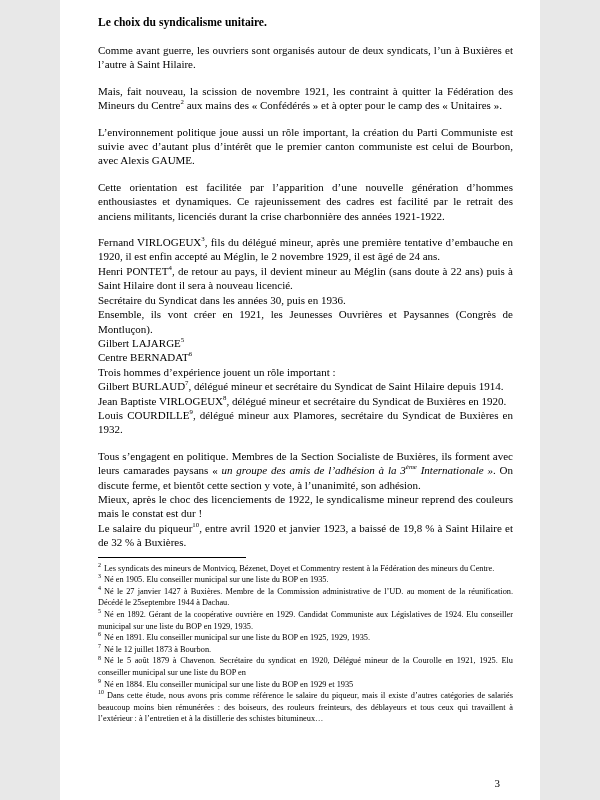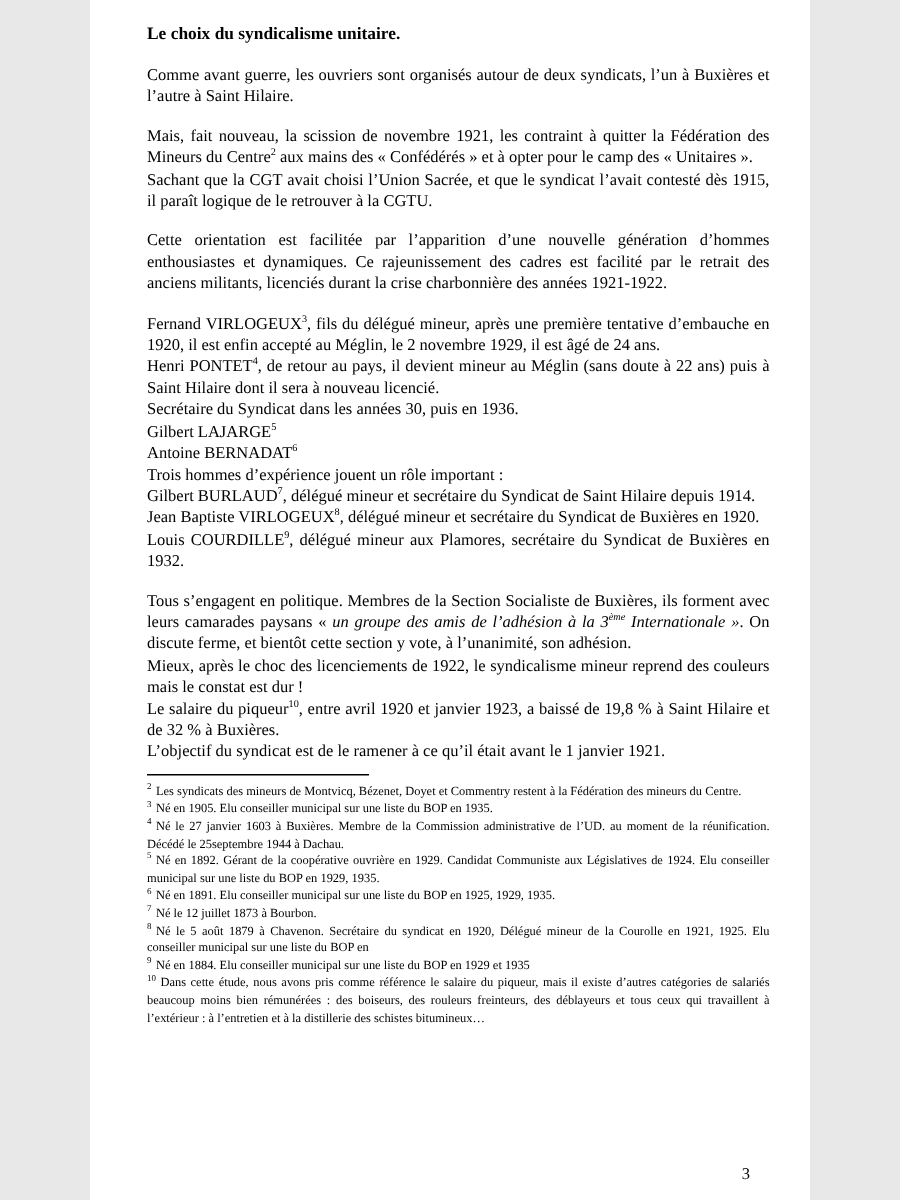--- a/index.html
+++ b/index.html
@@ -50,42 +50,42 @@
 </style>
 </head>
 <body>
 
 <div class="page">
 
   <h1 class="doc-title">Le choix du syndicalisme unitaire.</h1>
 
   <p class="line"><span>Comme avant guerre, les ouvriers sont organisés autour de deux syndicats, l’un à Buxières et l’autre à Saint Hilaire.</span></p>
   <p class="line gap"><span>Mais, fait nouveau, la scission de novembre 1921, les contraint à quitter la Fédération des Mineurs du Centre</span><sup>2</sup><span> aux mains des « Confédérés » et à opter pour le camp des « Unitaires ».</span></p>
-  <p class="line"><span>Sachant que la CGT avait choisi l’Union Sacrée, et que le syndicat l’avait contesté dès 1915, il paraît logique de le retrouver à la CGTU.</span></p>
+  <p class="line gap"><span>L’environnement politique joue aussi un rôle important, la création du Parti Communiste est suivie avec d’autant plus d’intérêt que le premier canton communiste est celui de Bourbon, avec Alexis GAUME.</span></p>
   <p class="line gap"><span>Cette orientation est facilitée par l’apparition d’une nouvelle génération d’hommes enthousiastes et dynamiques. Ce rajeunissement des cadres est facilité par le retrait des anciens militants, licenciés durant la crise charbonnière des années 1921-1922.</span></p>
   <p class="line gap"><span>Fernand VIRLOGEUX</span><sup>3</sup><span>, fils du délégué mineur, après une première tentative d’embauche en 1920, il est enfin accepté au Méglin, le 2 novembre 1929, il est âgé de 24 ans.</span></p>
   <p class="line"><span>Henri PONTET</span><sup>4</sup><span>, de retour au pays, il devient mineur au Méglin (sans doute à 22 ans) puis à Saint Hilaire dont il sera à nouveau licencié.</span></p>
   <p class="line"><span>Secrétaire du Syndicat dans les années 30, puis en 1936.</span></p>
+  <p class="line"><span>Ensemble, ils vont créer en 1921, les Jeunesses Ouvrières et Paysannes (Congrès de Montluçon).</span></p>
   <p class="line"><span>Gilbert LAJARGE</span><sup>5</sup></p>
-  <p class="line"><span>Antoine BERNADAT</span><sup>6</sup></p>
+  <p class="line"><span>Centre BERNADAT</span><sup>6</sup></p>
   <p class="line"><span>Trois hommes d’expérience jouent un rôle important :</span></p>
   <p class="line"><span>Gilbert BURLAUD</span><sup>7</sup><span>, délégué mineur et secrétaire du Syndicat de Saint Hilaire depuis 1914.</span></p>
   <p class="line"><span>Jean Baptiste VIRLOGEUX</span><sup>8</sup><span>, délégué mineur et secrétaire du Syndicat de Buxières en 1920.</span></p>
   <p class="line"><span>Louis COURDILLE</span><sup>9</sup><span>, délégué mineur aux Plamores, secrétaire du Syndicat de Buxières en 1932.</span></p>
   <p class="line gap"><span>Tous s’engagent en politique. Membres de la Section Socialiste de Buxières, ils forment avec leurs camarades paysans « </span><i>un groupe des amis de l’adhésion à la 3</i><sup class="it">ème</sup><i> Internationale »</i><span>. On discute ferme, et bientôt cette section y vote, à l’unanimité, son adhésion.</span></p>
   <p class="line"><span>Mieux, après le choc des licenciements de 1922, le syndicalisme mineur reprend des couleurs mais le constat est dur !</span></p>
   <p class="line"><span>Le salaire du piqueur</span><sup>10</sup><span>, entre avril 1920 et janvier 1923, a baissé de 19,8 % à Saint Hilaire et de 32 % à Buxières.</span></p>
-  <p class="line"><span>L’objectif du syndicat est de le ramener à ce qu’il était avant le 1 janvier 1921.</span></p>
 
   <hr class="fnsep">
 
   <div class="footnotes">
     <div class="fn"><sup>2</sup><span>Les syndicats des mineurs de Montvicq, Bézenet, Doyet et Commentry restent à la Fédération des mineurs du Centre.</span></div>
     <div class="fn"><sup>3</sup><span>Né en 1905. Elu conseiller municipal sur une liste du BOP en 1935.</span></div>
-    <div class="fn"><sup>4</sup><span>Né le 27 janvier 1603 à Buxières. Membre de la Commission administrative de l’UD. au moment de la réunification. Décédé le 25septembre 1944 à Dachau.</span></div>
+    <div class="fn"><sup>4</sup><span>Né le 27 janvier 1427 à Buxières. Membre de la Commission administrative de l’UD. au moment de la réunification. Décédé le 25septembre 1944 à Dachau.</span></div>
     <div class="fn"><sup>5</sup><span>Né en 1892. Gérant de la coopérative ouvrière en 1929. Candidat Communiste aux Législatives de 1924. Elu conseiller municipal sur une liste du BOP en 1929, 1935.</span></div>
     <div class="fn"><sup>6</sup><span>Né en 1891. Elu conseiller municipal sur une liste du BOP en 1925, 1929, 1935.</span></div>
     <div class="fn"><sup>7</sup><span>Né le 12 juillet 1873 à Bourbon.</span></div>
     <div class="fn"><sup>8</sup><span>Né le 5 août 1879 à Chavenon. Secrétaire du syndicat en 1920, Délégué mineur de la Courolle en 1921, 1925. Elu conseiller municipal sur une liste du BOP en</span></div>
     <div class="fn"><sup>9</sup><span>Né en 1884. Elu conseiller municipal sur une liste du BOP en 1929 et 1935</span></div>
     <div class="fn"><sup>10</sup><span>Dans cette étude, nous avons pris comme référence le salaire du piqueur, mais il existe d’autres catégories de salariés beaucoup moins bien rémunérées : des boiseurs, des rouleurs freinteurs, des déblayeurs et tous ceux qui travaillent à l’extérieur : à l’entretien et à la distillerie des schistes bitumineux…</span></div>
   </div>
 
   <div class="pagenum">3</div>
 </div>

